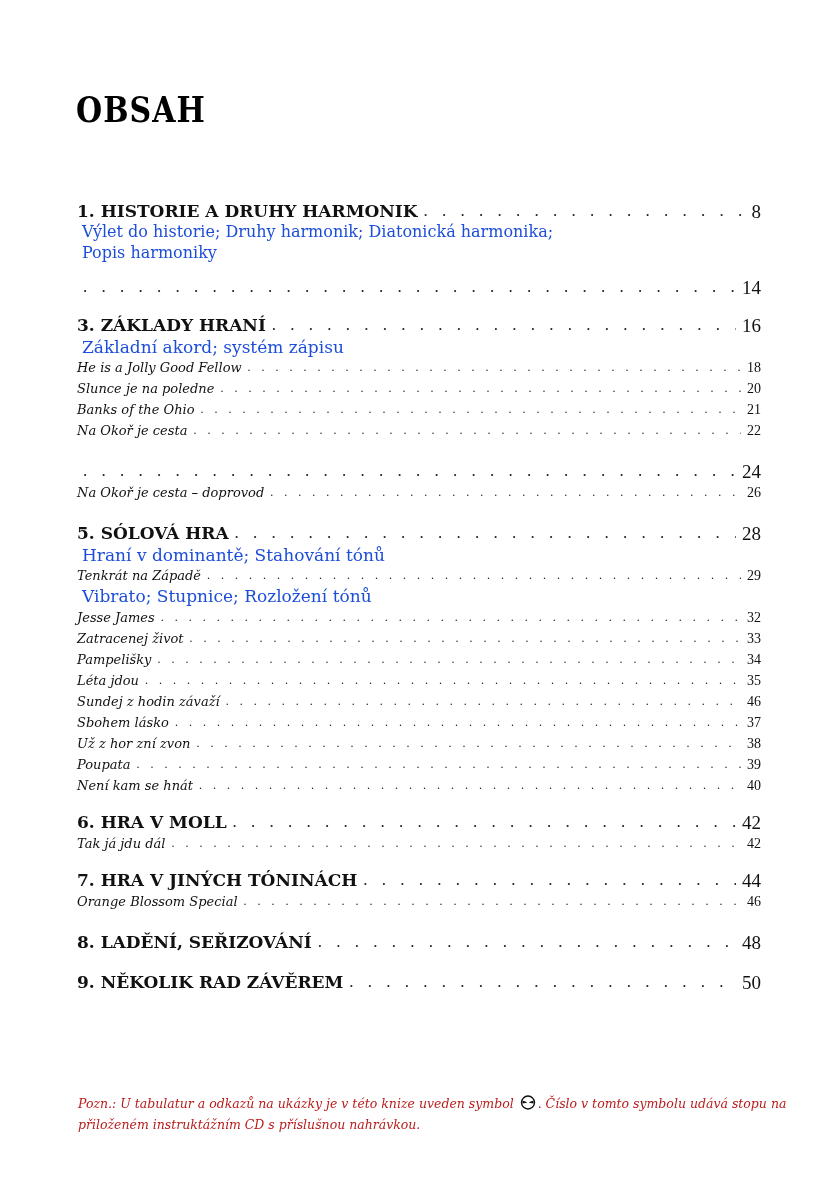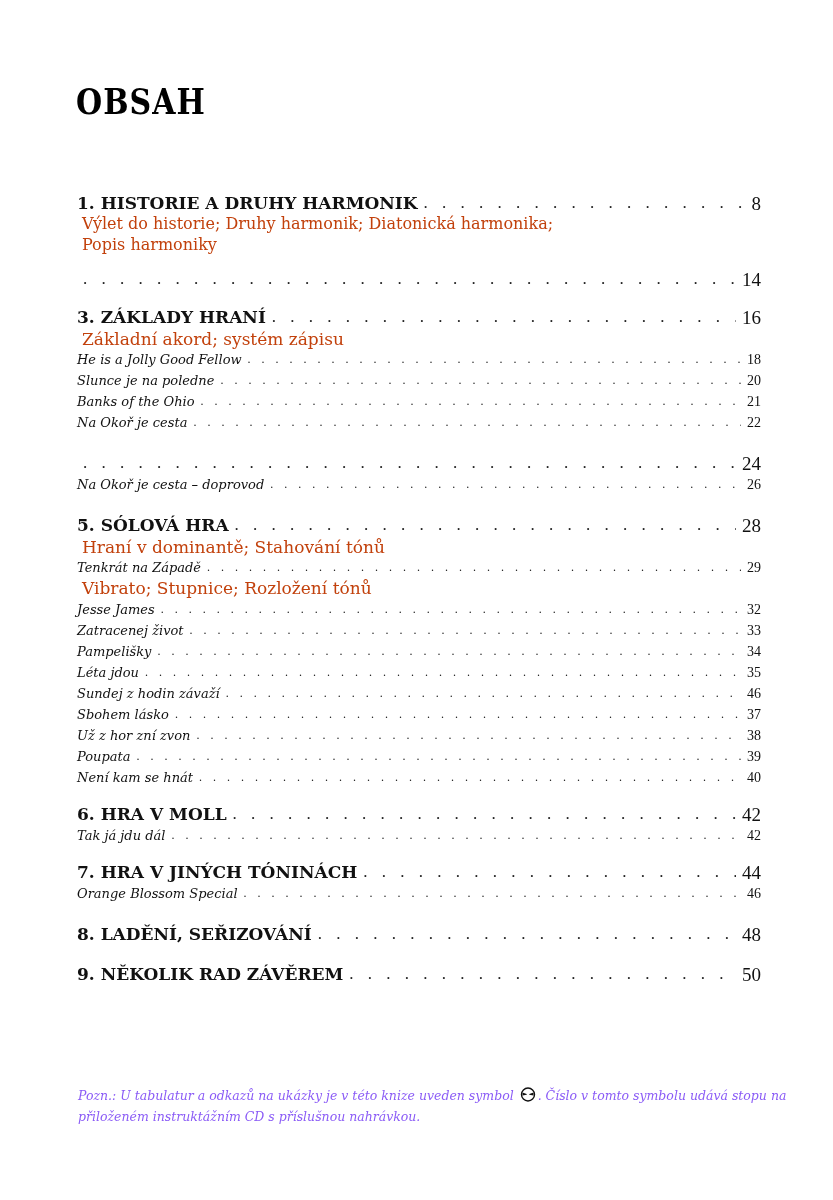--- a/index.html
+++ b/index.html
@@ -1,17 +1,17 @@
 <!DOCTYPE html>
 <html><head>
   <meta charset="utf-8">
   <style>
     html, body { margin: 0; padding: 0; background: #ffffff; }
     body { width: 833px; height: 1200px; position: relative; overflow: hidden; color: #111; }
-    .page { position: absolute; left: 0; top: 4px; width: 833px; height: 840px; }
+    .page { position: absolute; left: 0; top: 12px; width: 833px; height: 840px; }
     .title {
       position: absolute; left: 76px; top: 78px;
       font-family: "DejaVu Serif", serif; font-weight: 900; font-size: 30px;
       letter-spacing: 1px; color: #000; transform: scaleY(1.15); transform-origin: left top;
     }
     .toc { position: absolute; left: 77px; top: 0; width: 684px; }
     .row { position: absolute; left: 0; width: 684px; display: flex; align-items: flex-start; white-space: nowrap; }
     .row .label { flex: 0 0 auto; }
     .row .leader {
       flex: 1 1 auto; overflow: hidden; margin: 0 6px;
@@ -21,25 +21,25 @@
       content: ". . . . . . . . . . . . . . . . . . . . . . . . . . . . . . . . . . . . . . . . . . . . . . . . . . . . . . . . . . . . . . . . . . . . . . . . . . . . . . . . . . . . . . . . . . . . . . . . . . . . . . . . . . . . . . . . . . . . . . . . . . . . . . . . . . . . . .";
     }
     .row .page-num { flex: 0 0 auto; text-align: right; }
     .chapter .label { font-family: "DejaVu Serif", serif; font-weight: bold; font-size: 17px; }
     .chapter .page-num { font-family: "Liberation Serif", serif; font-size: 19px; }
     .chapter .leader { font-size: 17px; }
     .song .label { font-family: "DejaVu Serif", serif; font-style: italic; font-size: 13px; }
     .song .page-num { font-family: "Liberation Serif", serif; font-size: 14px; }
     .song .leader { font-size: 12px; letter-spacing: 4px; }
     .desc {
-      position: absolute; left: 5px; font-family: "DejaVu Serif", serif; font-size: 16px; white-space: nowrap; color: #c2410c;
+      position: absolute; left: 5px; font-family: "DejaVu Serif", serif; font-size: 16px; white-space: nowrap; color: #1d4ed8;
     }
     .note {
       position: absolute; left: 78px; top: 1082px; width: 720px;
-      font-family: "DejaVu Serif", serif; font-style: italic; font-size: 12.5px; line-height: 19px; color: #8b5cf6;
+      font-family: "DejaVu Serif", serif; font-style: italic; font-size: 12.5px; line-height: 19px; color: #b91c1c;
     }
     .cd-icon { display: inline-block; vertical-align: -2px; margin: 0 2px; }
   </style>
 </head>
 <body>
 
 <div class="page">
 
   <div class="title">OBSAH</div>
 

